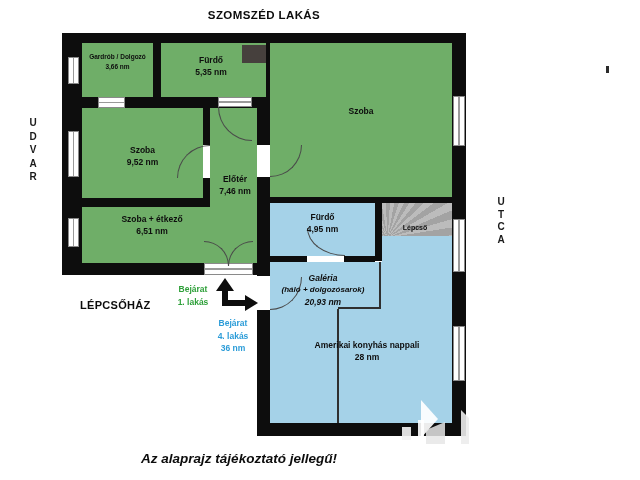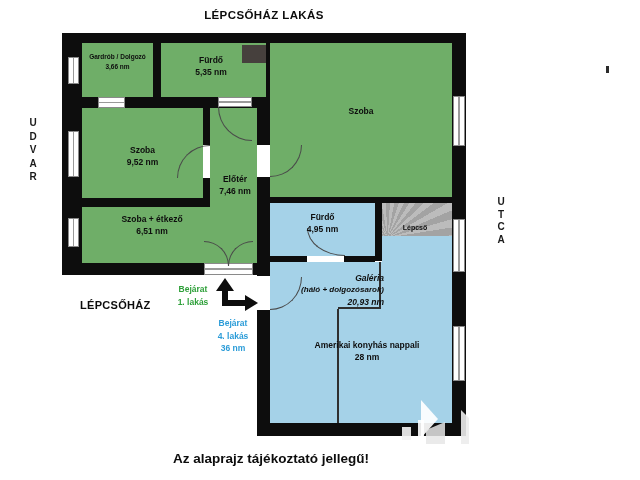--- a/index.html
+++ b/index.html
@@ -17,49 +17,49 @@
   .gap{position:absolute;background:#fff;}
   .arc{position:absolute;box-sizing:border-box;}
   .arc.tl{border-top:1.5px solid #4a4a4a;border-left:1.5px solid #4a4a4a;border-top-left-radius:100% 100%;}
   .arc.tr{border-top:1.5px solid #4a4a4a;border-right:1.5px solid #4a4a4a;border-top-right-radius:100% 100%;}
   .arc.bl{border-bottom:1.5px solid #4a4a4a;border-left:1.5px solid #4a4a4a;border-bottom-left-radius:100% 100%;}
   .arc.br{border-bottom:1.5px solid #4a4a4a;border-right:1.5px solid #4a4a4a;border-bottom-right-radius:100% 100%;}
   .gline{position:absolute;background:#2f2f2f;}
   .rlabel{position:absolute;text-align:center;font-weight:bold;font-size:8.5px;line-height:12px;color:#0e0e0e;}
   .rlabel.small{font-size:6.5px;line-height:10px;}
   .rlabel.tiny{font-size:7px;line-height:9px;}
-  .rlabel.italic{font-style:italic;font-size:8.5px;line-height:12px;text-align:right;}
+  .rlabel.italic{font-style:italic;font-size:8.5px;line-height:12px;}
   .rlabel .n2{font-size:8px;}
   .vtext{position:absolute;white-space:pre-line;text-align:center;font-weight:bold;
          font-size:10px;line-height:13.5px;color:#1a1a1a;}
   .title{position:absolute;text-align:center;font-weight:bold;font-size:11.5px;letter-spacing:0.4px;color:#0c0c0c;}
   .big{position:absolute;font-weight:bold;font-size:11px;letter-spacing:0.3px;color:#0c0c0c;}
   .disc{position:absolute;text-align:center;font-weight:bold;font-size:13.5px;color:#0c0c0c;}
   .txt-green{color:#2fa03a;}
   .txt-blue{color:#2b9cd8;}
   .entr{position:absolute;text-align:center;font-weight:bold;font-size:8.5px;line-height:12.5px;}
   .tri{position:absolute;width:0;height:0;}
 </style>
 </head>
 <body>
 
 <div class="stage">
 
-  <div class="title" style="left:160px;top:9px;width:208px;">LÉPCSŐHÁZ LAKÁS</div>
+  <div class="title" style="left:160px;top:9px;width:208px;">SZOMSZÉD LAKÁS</div>
   <div class="vtext" style="left:25px;top:116px;width:16px;">U
 D
 V
 A
 R</div>
   <div class="vtext" style="left:493px;top:196px;width:16px;line-height:12.5px;">U
 T
 C
 A</div>
   <div class="big" style="left:80px;top:299px;">LÉPCSŐHÁZ</div>
-  <div class="disc" style="left:136px;top:451px;width:270px;">Az alaprajz tájékoztató jellegű!</div>
+  <div class="disc" style="left:104px;top:451px;width:270px;font-style:italic;">Az alaprajz tájékoztató jellegű!</div>
   <div class="abs" style="left:606px;top:66px;width:3px;height:7px;background:#2b2b2b;"></div>
 
   <div class="floor-g" style="left:82px;top:43px;width:71px;height:54px;"></div>
   <div class="floor-g" style="left:161px;top:43px;width:105px;height:54px;"></div>
   <div class="floor-g" style="left:270px;top:43px;width:182px;height:154px;"></div>
   <div class="floor-g" style="left:82px;top:108px;width:121px;height:90px;"></div>
   <div class="floor-g" style="left:210px;top:108px;width:47px;height:155px;"></div>
   <div class="floor-g" style="left:82px;top:207px;width:128px;height:56px;"></div>
 
   <div class="floor-b" style="left:270px;top:203px;width:105px;height:53px;"></div>

